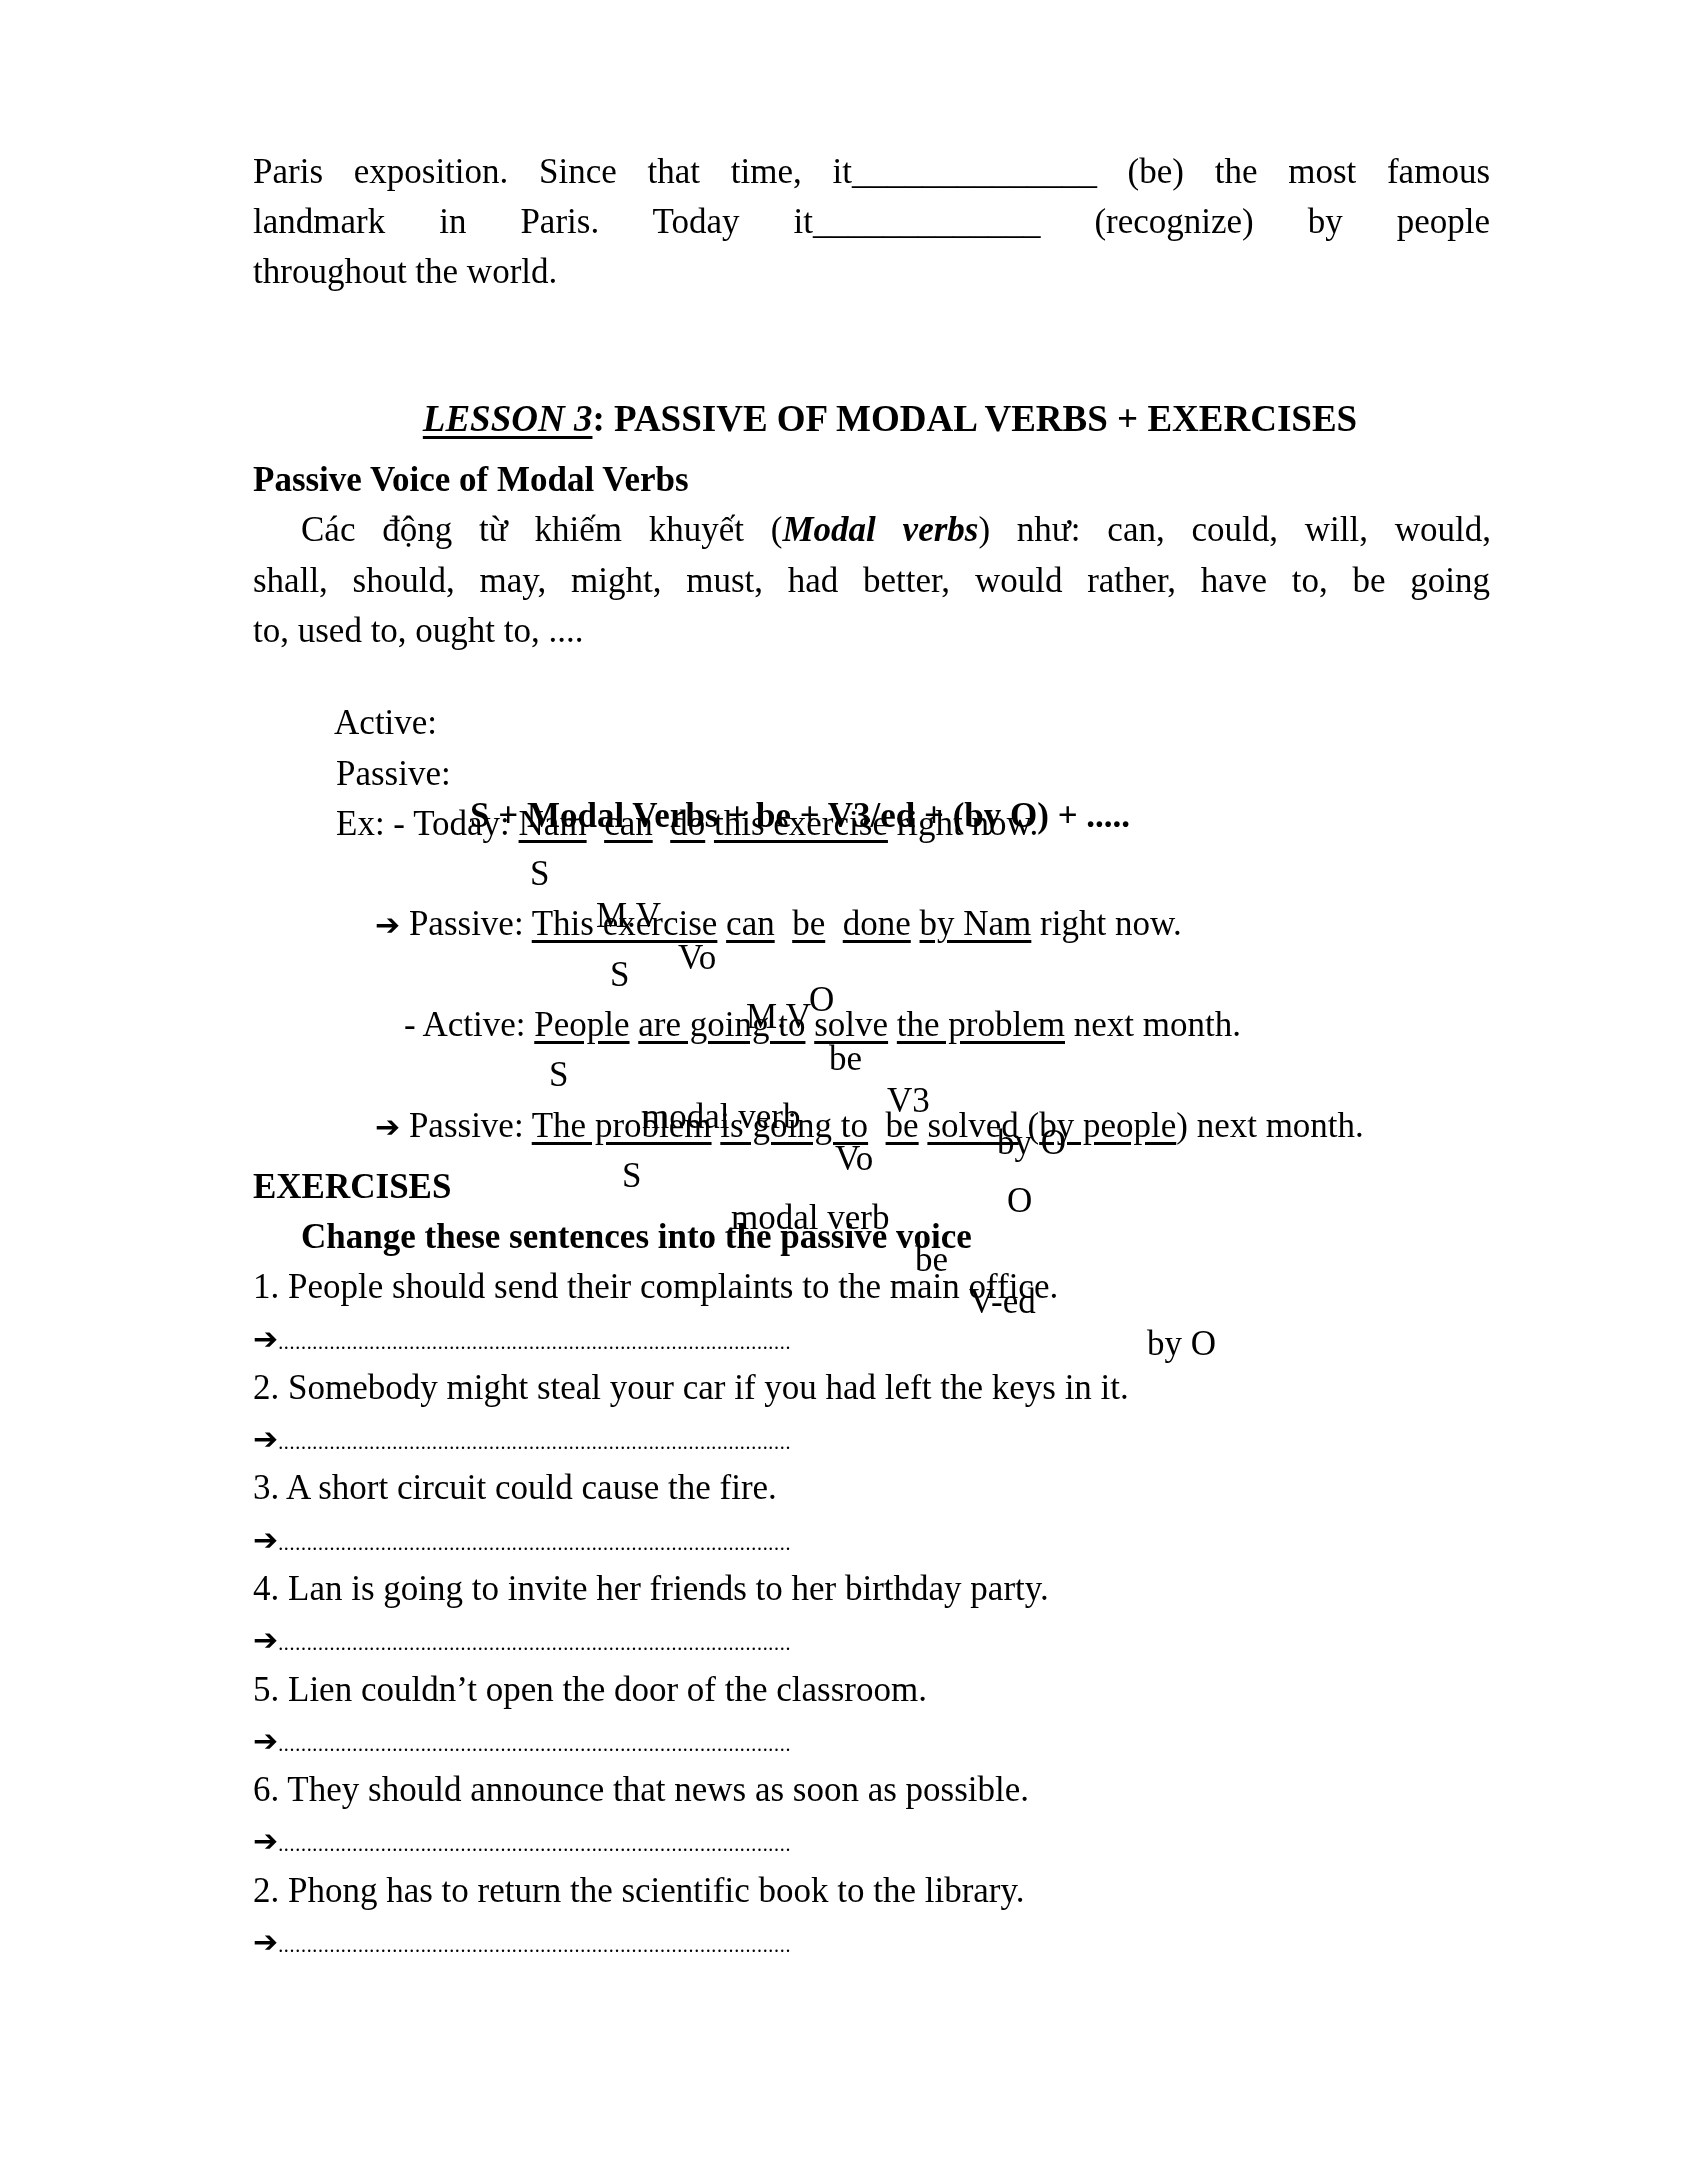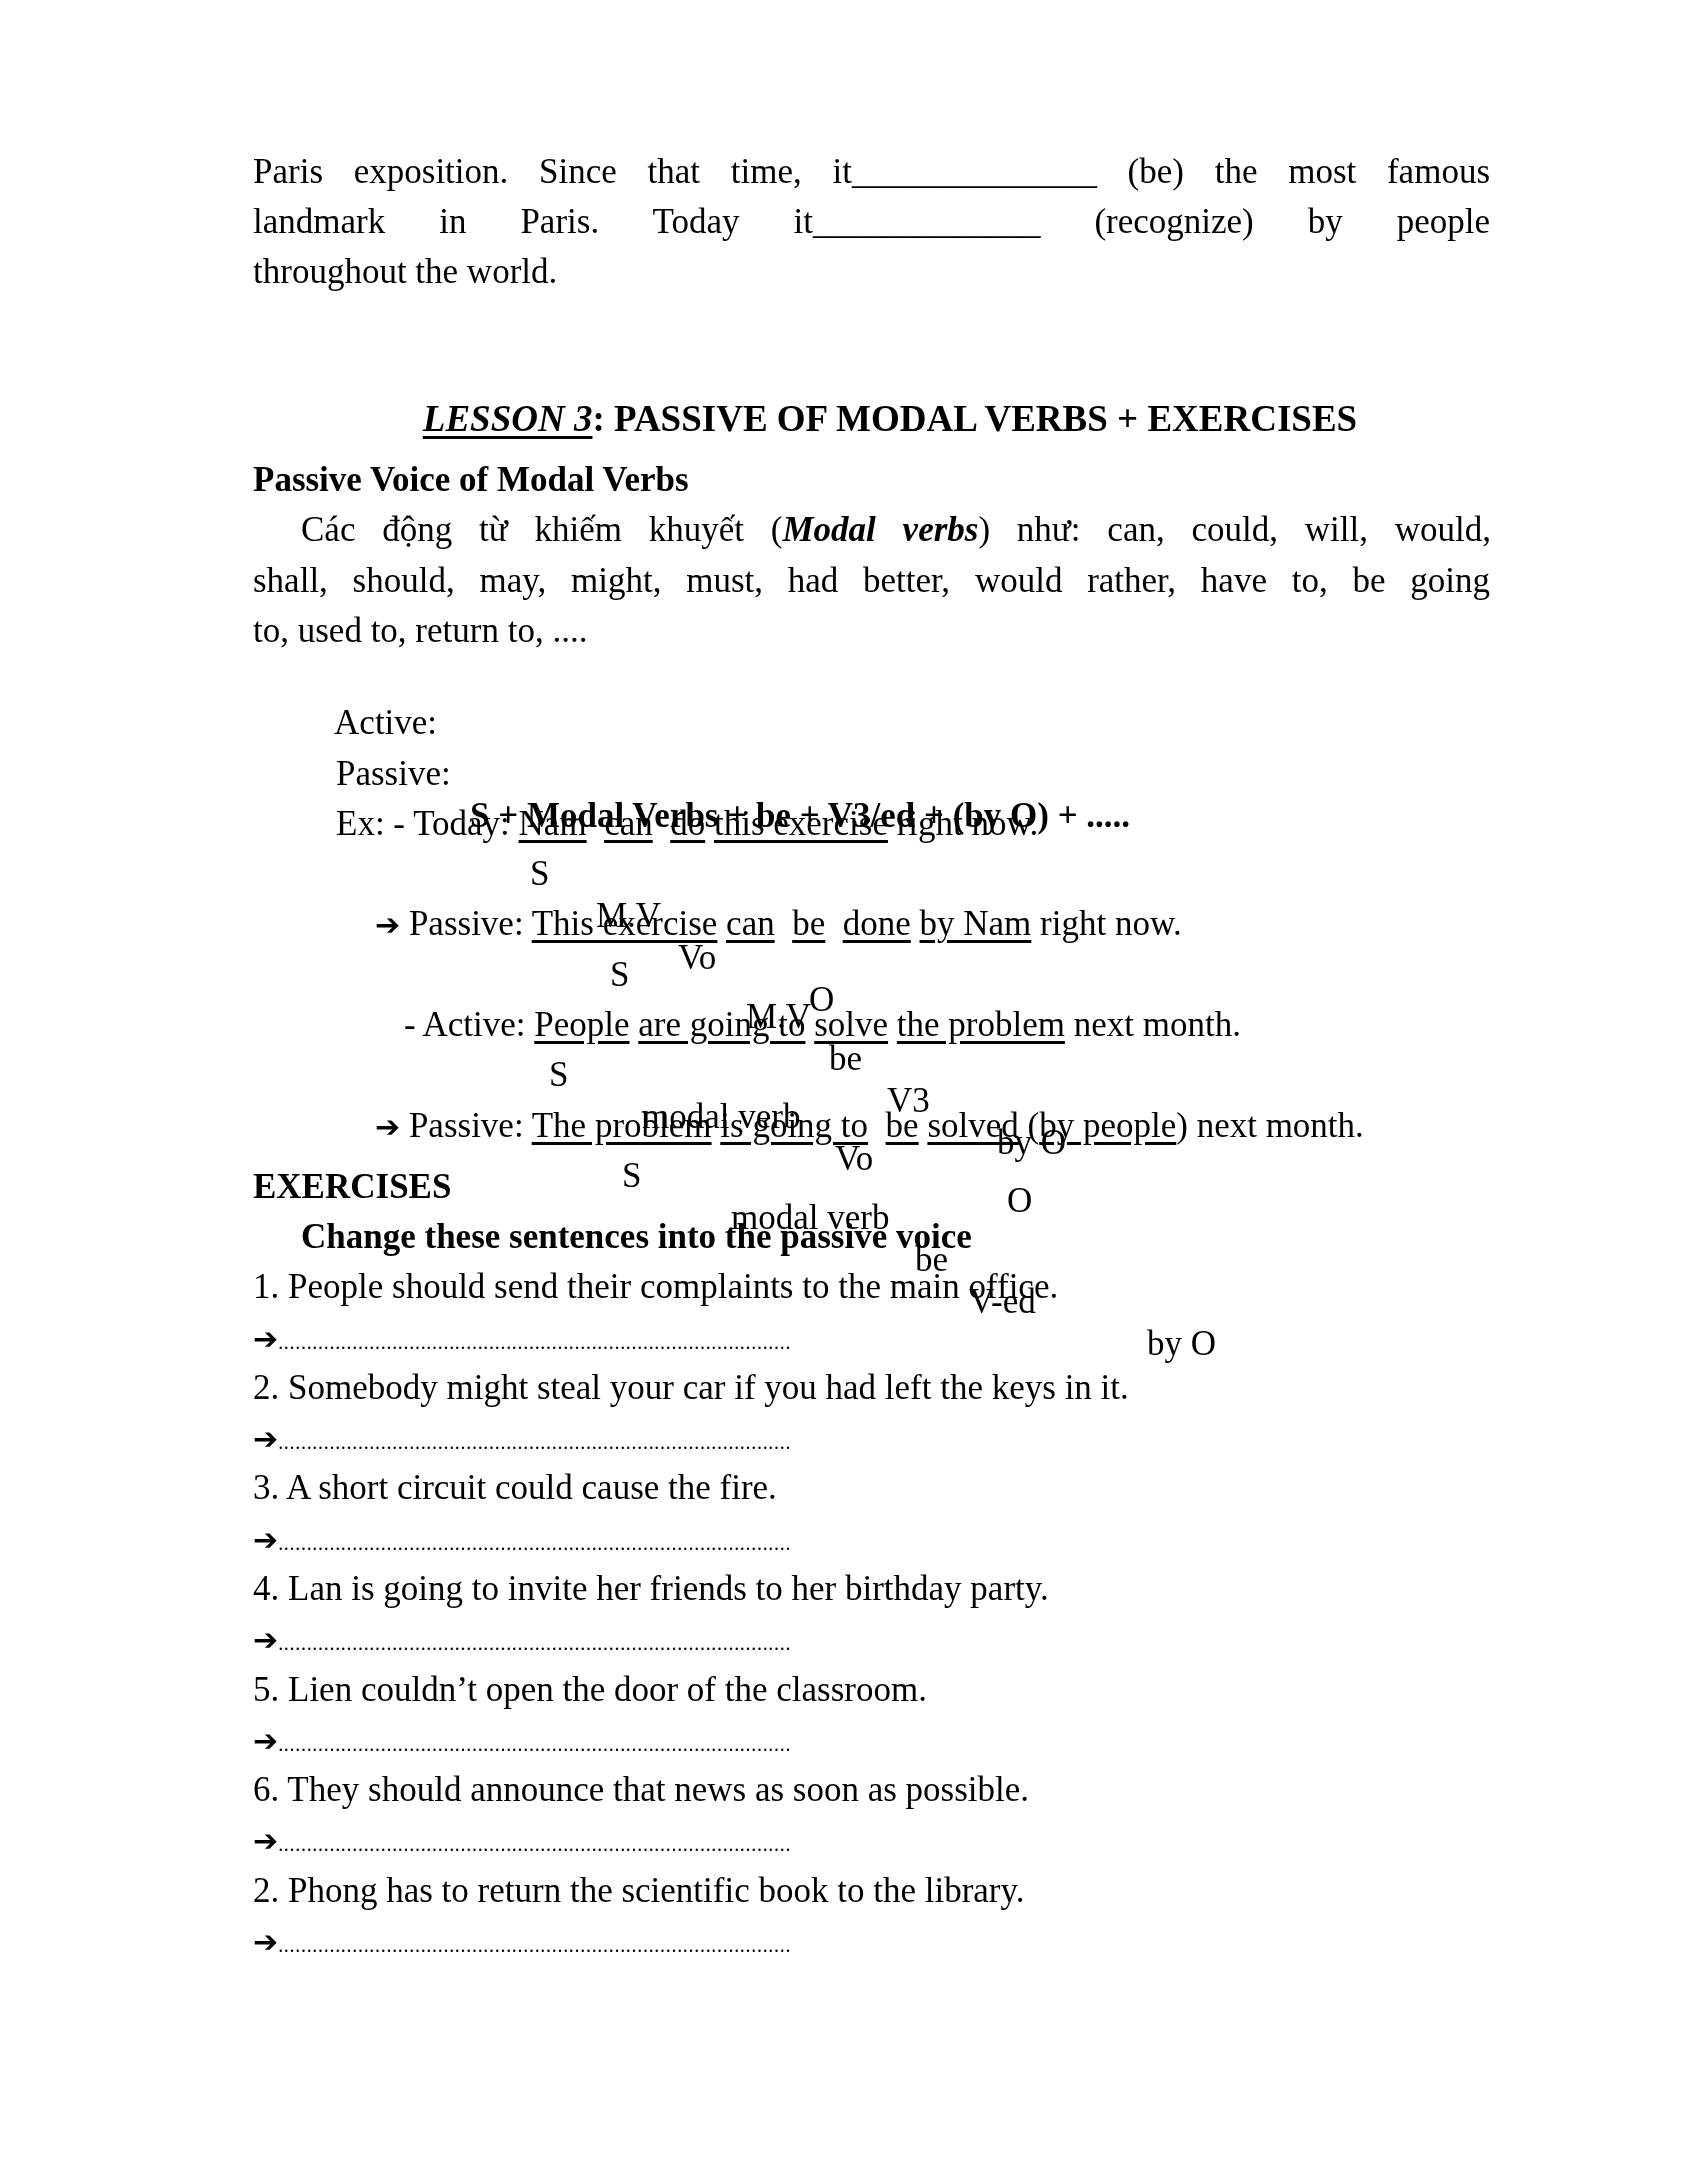--- a/index.html
+++ b/index.html
@@ -38,21 +38,21 @@
   <div class="line title" style="top:356px;">
     <span class="i u">LESSON 3</span><span>: PASSIVE OF MODAL VERBS + EXERCISES</span>
   </div>
 
   <div class="line b" style="top:459px;">Passive Voice of Modal Verbs</div>
 
   <div class="line justify" style="top:509px; padding-left:48px; width:1190px;">
     <span>Các động từ khiếm khuyết (</span><span class="b i">Modal verbs</span><span>) như: can, could, will, would,</span>
   </div>
   <div class="line justify" style="top:560px;">shall, should, may, might, must, had better, would rather, have to, be going</div>
-  <div class="line" style="top:610px;">to, used to, return to, ....</div>
+  <div class="line" style="top:610px;">to, used to, ought to, ....</div>
 
   <div class="line" style="top:660px; left:48px;">
     <span>Active:</span>
   </div>
   <div class="line" style="top:711px; left:48px;">
     <span>Passive:</span>
     <span class="b lbl" style="left:169px;">S + Modal Verbs + be + V3/ed + (by O) + .....</span>
   </div>
 
   <div class="line" style="top:761px; left:48px;">

